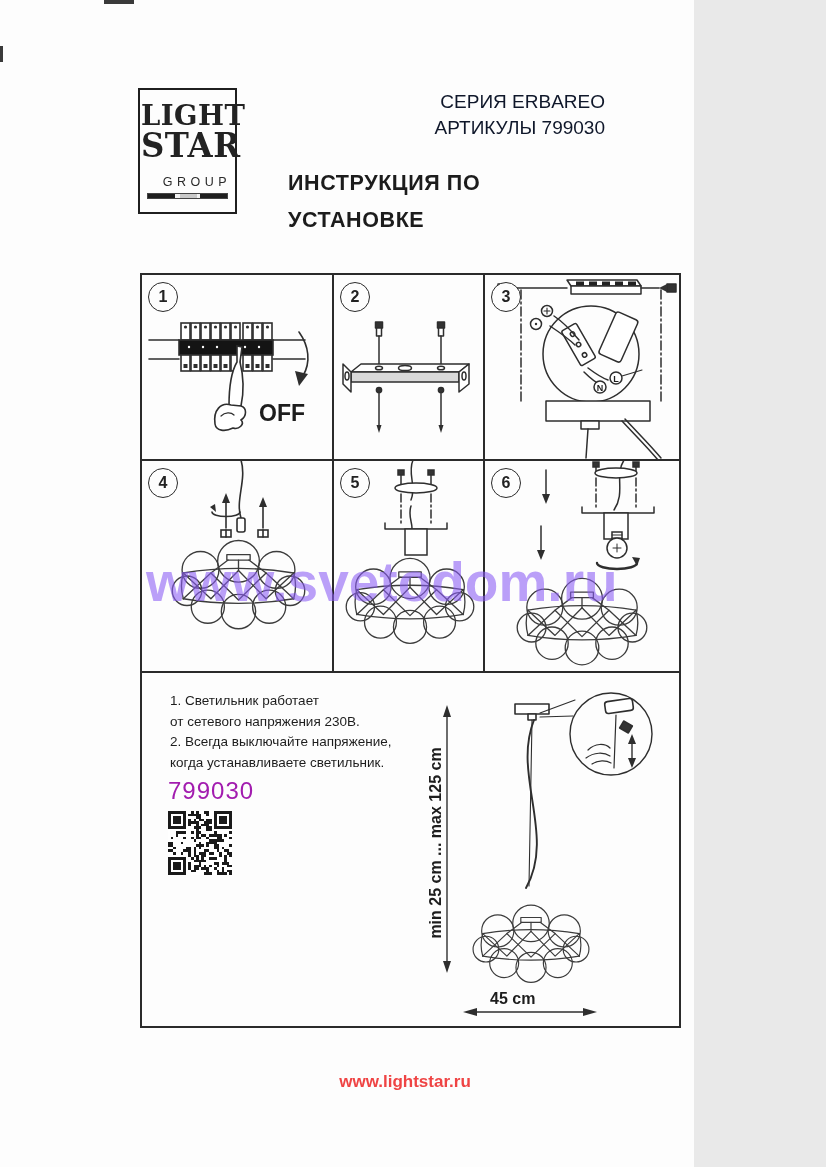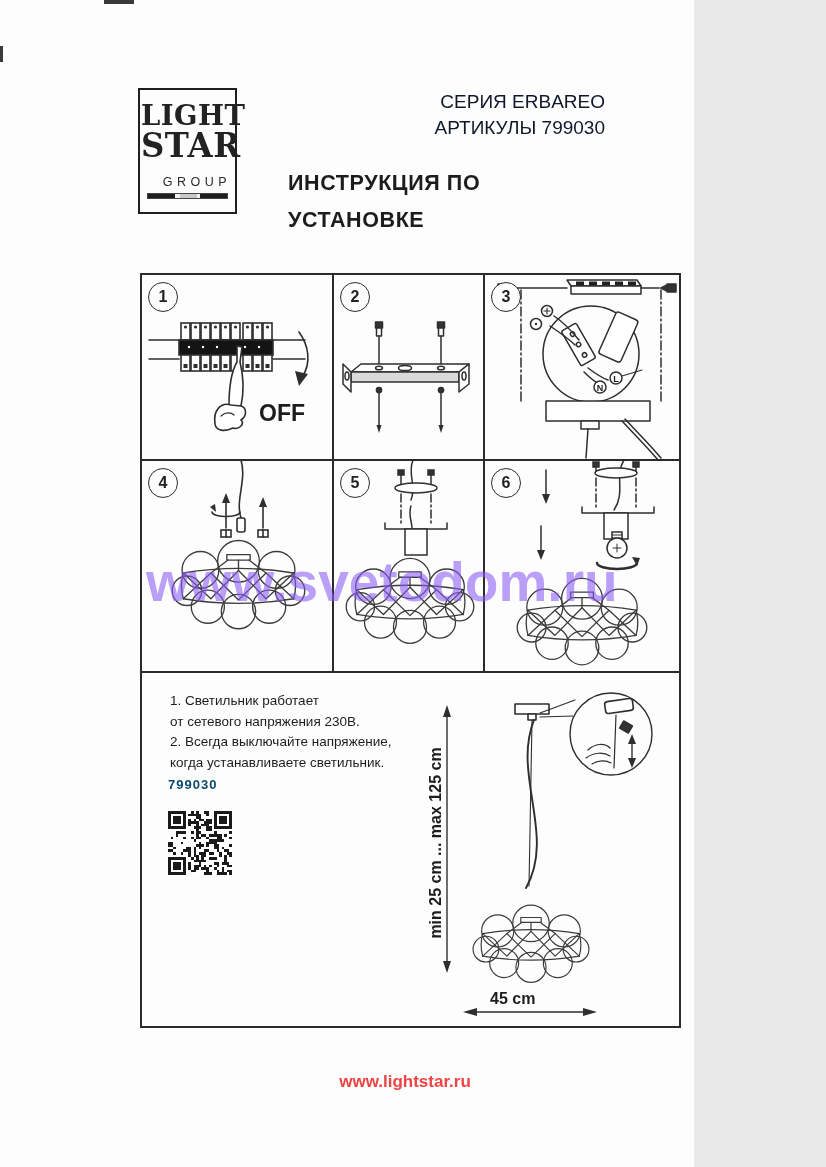--- a/index.html
+++ b/index.html
@@ -14,21 +14,21 @@
   .logo .bar{height:6px;margin:4px 7px 0;border:1px solid #444;box-sizing:border-box;
     background:linear-gradient(90deg,#1e1e1e 0 34%,#f2f2f2 34% 40%,#c9c9c9 40% 62%,#f2f2f2 62% 66%,#1e1e1e 66% 100%);}
   .hdr-right{left:300px;top:89px;width:305px;text-align:right;font-weight:normal;font-size:19px;line-height:25.5px;color:#0f172a;}
   .hdr-title{left:288px;top:165px;width:317px;text-align:left;font-weight:bold;font-size:21.5px;line-height:37px;letter-spacing:0.6px;color:#1c1c1c;}
   
   .gline{border:0;box-sizing:border-box;}
   .stepnum{width:30px;height:30px;border:1.8px solid #2b2b2b;border-radius:50%;box-sizing:border-box;
     display:flex;align-items:center;justify-content:center;font-size:16px;font-weight:bold;background:#fdfdfd;z-index:3;}
   
   .notes{left:170px;top:691px;width:230px;font-size:13.5px;line-height:20.5px;color:#1d1d1d;}
-  .artnum{left:168px;top:777px;font-size:13px;font-weight:bold;letter-spacing:1px;color:#0c4a6e;}
+  .artnum{left:168px;top:777px;font-size:24px;font-weight:normal;letter-spacing:1px;color:#a21caf;}
   .vdim{left:436px;top:843px;transform:translate(-50%,-50%) rotate(-90deg);white-space:nowrap;
         font-size:16px;font-weight:bold;color:#1d1d1d;}
   .hdim{left:490px;top:990px;width:70px;text-align:left;font-size:16px;font-weight:bold;color:#1d1d1d;}
   .footer{left:330px;top:1072px;width:150px;text-align:center;font-size:17px;font-weight:bold;color:#ef4444;}
   .watermark{left:146px;top:550px;width:560px;font-size:55px;font-weight:bold;letter-spacing:0px;
       color:#8b5cf6;opacity:0.58;z-index:5;pointer-events:none;white-space:nowrap;}
   .artifact{background:#3a3a3a;}
   svg{overflow:visible;}
   svg text{font-family:"Liberation Sans",sans-serif;}
 </style>

